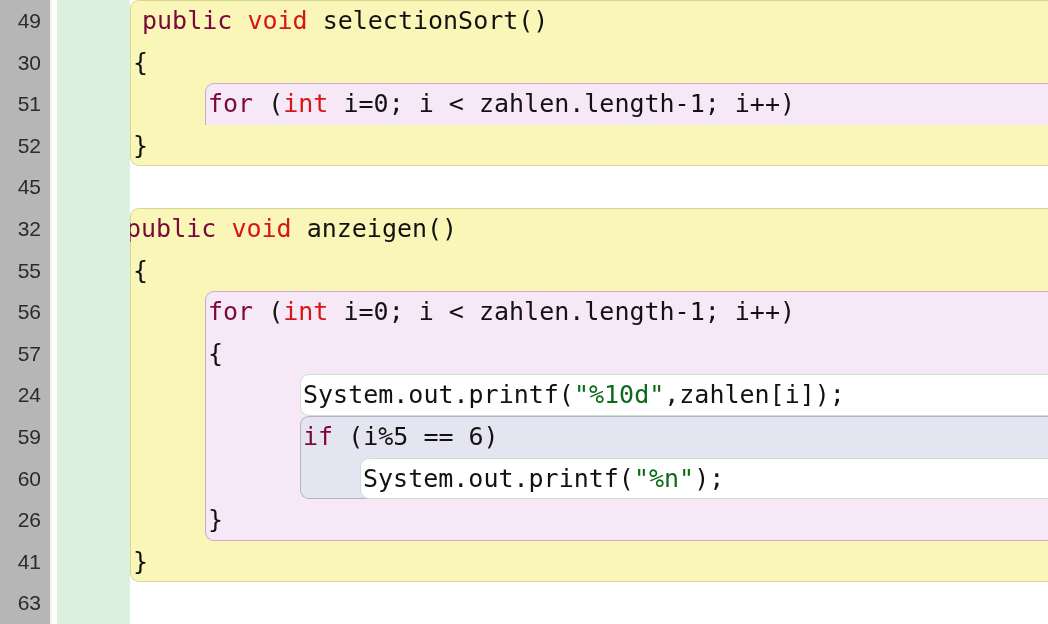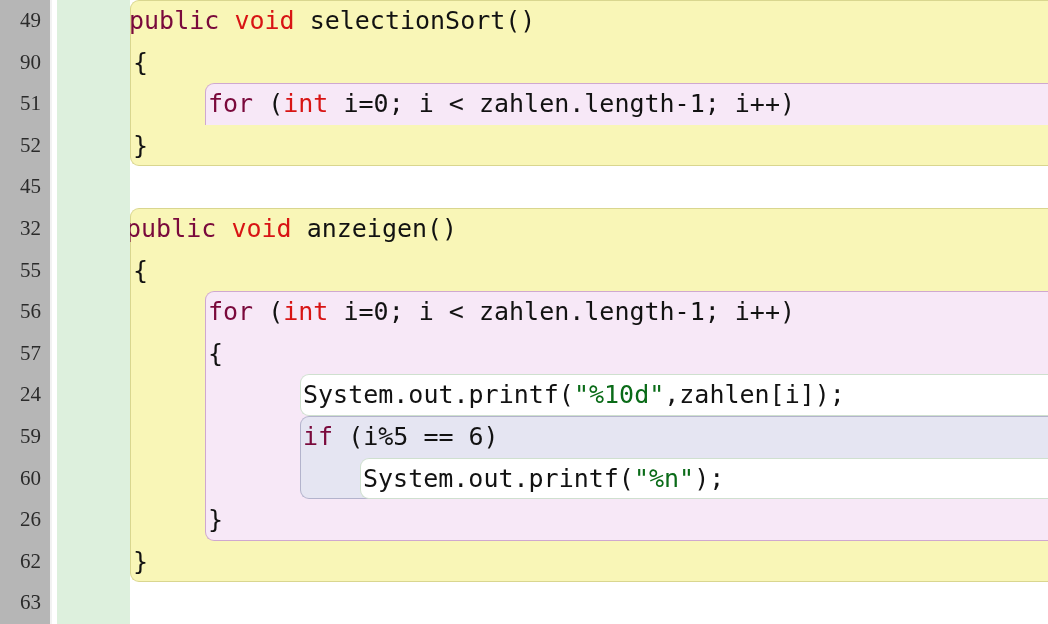--- a/index.html
+++ b/index.html
@@ -31,21 +31,21 @@
     background: #b6b6b6;
     border-right: 2px solid #f2f2f2;
     box-sizing: border-box;
     z-index: 30;
   }
   .lineno {
     height: 41.6px;
     line-height: 41.6px;
     text-align: right;
     padding-right: 9px;
-    font-family: Liberation Serif, serif;
+    font-family: Liberation Sans, sans-serif;
     font-size: 21px;
     color: #2b2b2b;
     box-sizing: border-box;
   }
 
   
   #scopestrip {
     position: absolute;
     left: 57px; top: 0;
     width: 73px;
@@ -135,21 +135,21 @@
   .pln   { color: #121212; }
 </style>
 </head>
 <body>
 
 <div id="editor">
 
   <div id="code">
       <div class="row">
         <div class="blk method top" style="left: 130px;"></div>
-        <div class="codetext" style="left: 129px;"><span class="kw">public</span><span class="pln"> </span><span class="type">void</span><span class="pln"> selectionSort()</span></div>
+        <div class="codetext" style="left: 142px;"><span class="kw">public</span><span class="pln"> </span><span class="type">void</span><span class="pln"> selectionSort()</span></div>
       </div>
       <div class="row">
         <div class="blk method" style="left: 130px;"></div>
         <div class="codetext" style="left: 133px;"><span class="pln">{</span></div>
       </div>
       <div class="row">
         <div class="blk method" style="left: 130px;"></div>
         <div class="blk iter top" style="left: 205px;"></div>
         <div class="codetext" style="left: 208px;"><span class="kw">for</span><span class="pln"> (</span><span class="type">int</span><span class="pln"> i=0; i &lt; zahlen.length-1; i++)</span></div>
       </div>
@@ -207,29 +207,29 @@
       <div class="row">
         <div class="blk method bottom" style="left: 130px;"></div>
         <div class="codetext" style="left: 133px;"><span class="pln">}</span></div>
       </div>
     </div>
 
   <div id="scopestrip"></div>
 
   <div id="gutter">
       <div class="lineno">49</div>
-      <div class="lineno">90</div>
+      <div class="lineno">30</div>
       <div class="lineno">51</div>
       <div class="lineno">52</div>
       <div class="lineno">45</div>
       <div class="lineno">32</div>
       <div class="lineno">55</div>
       <div class="lineno">56</div>
       <div class="lineno">57</div>
       <div class="lineno">24</div>
       <div class="lineno">59</div>
       <div class="lineno">60</div>
       <div class="lineno">26</div>
-      <div class="lineno">62</div>
+      <div class="lineno">41</div>
       <div class="lineno">63</div>
     </div>
 
 </div>
 
 </body></html>

